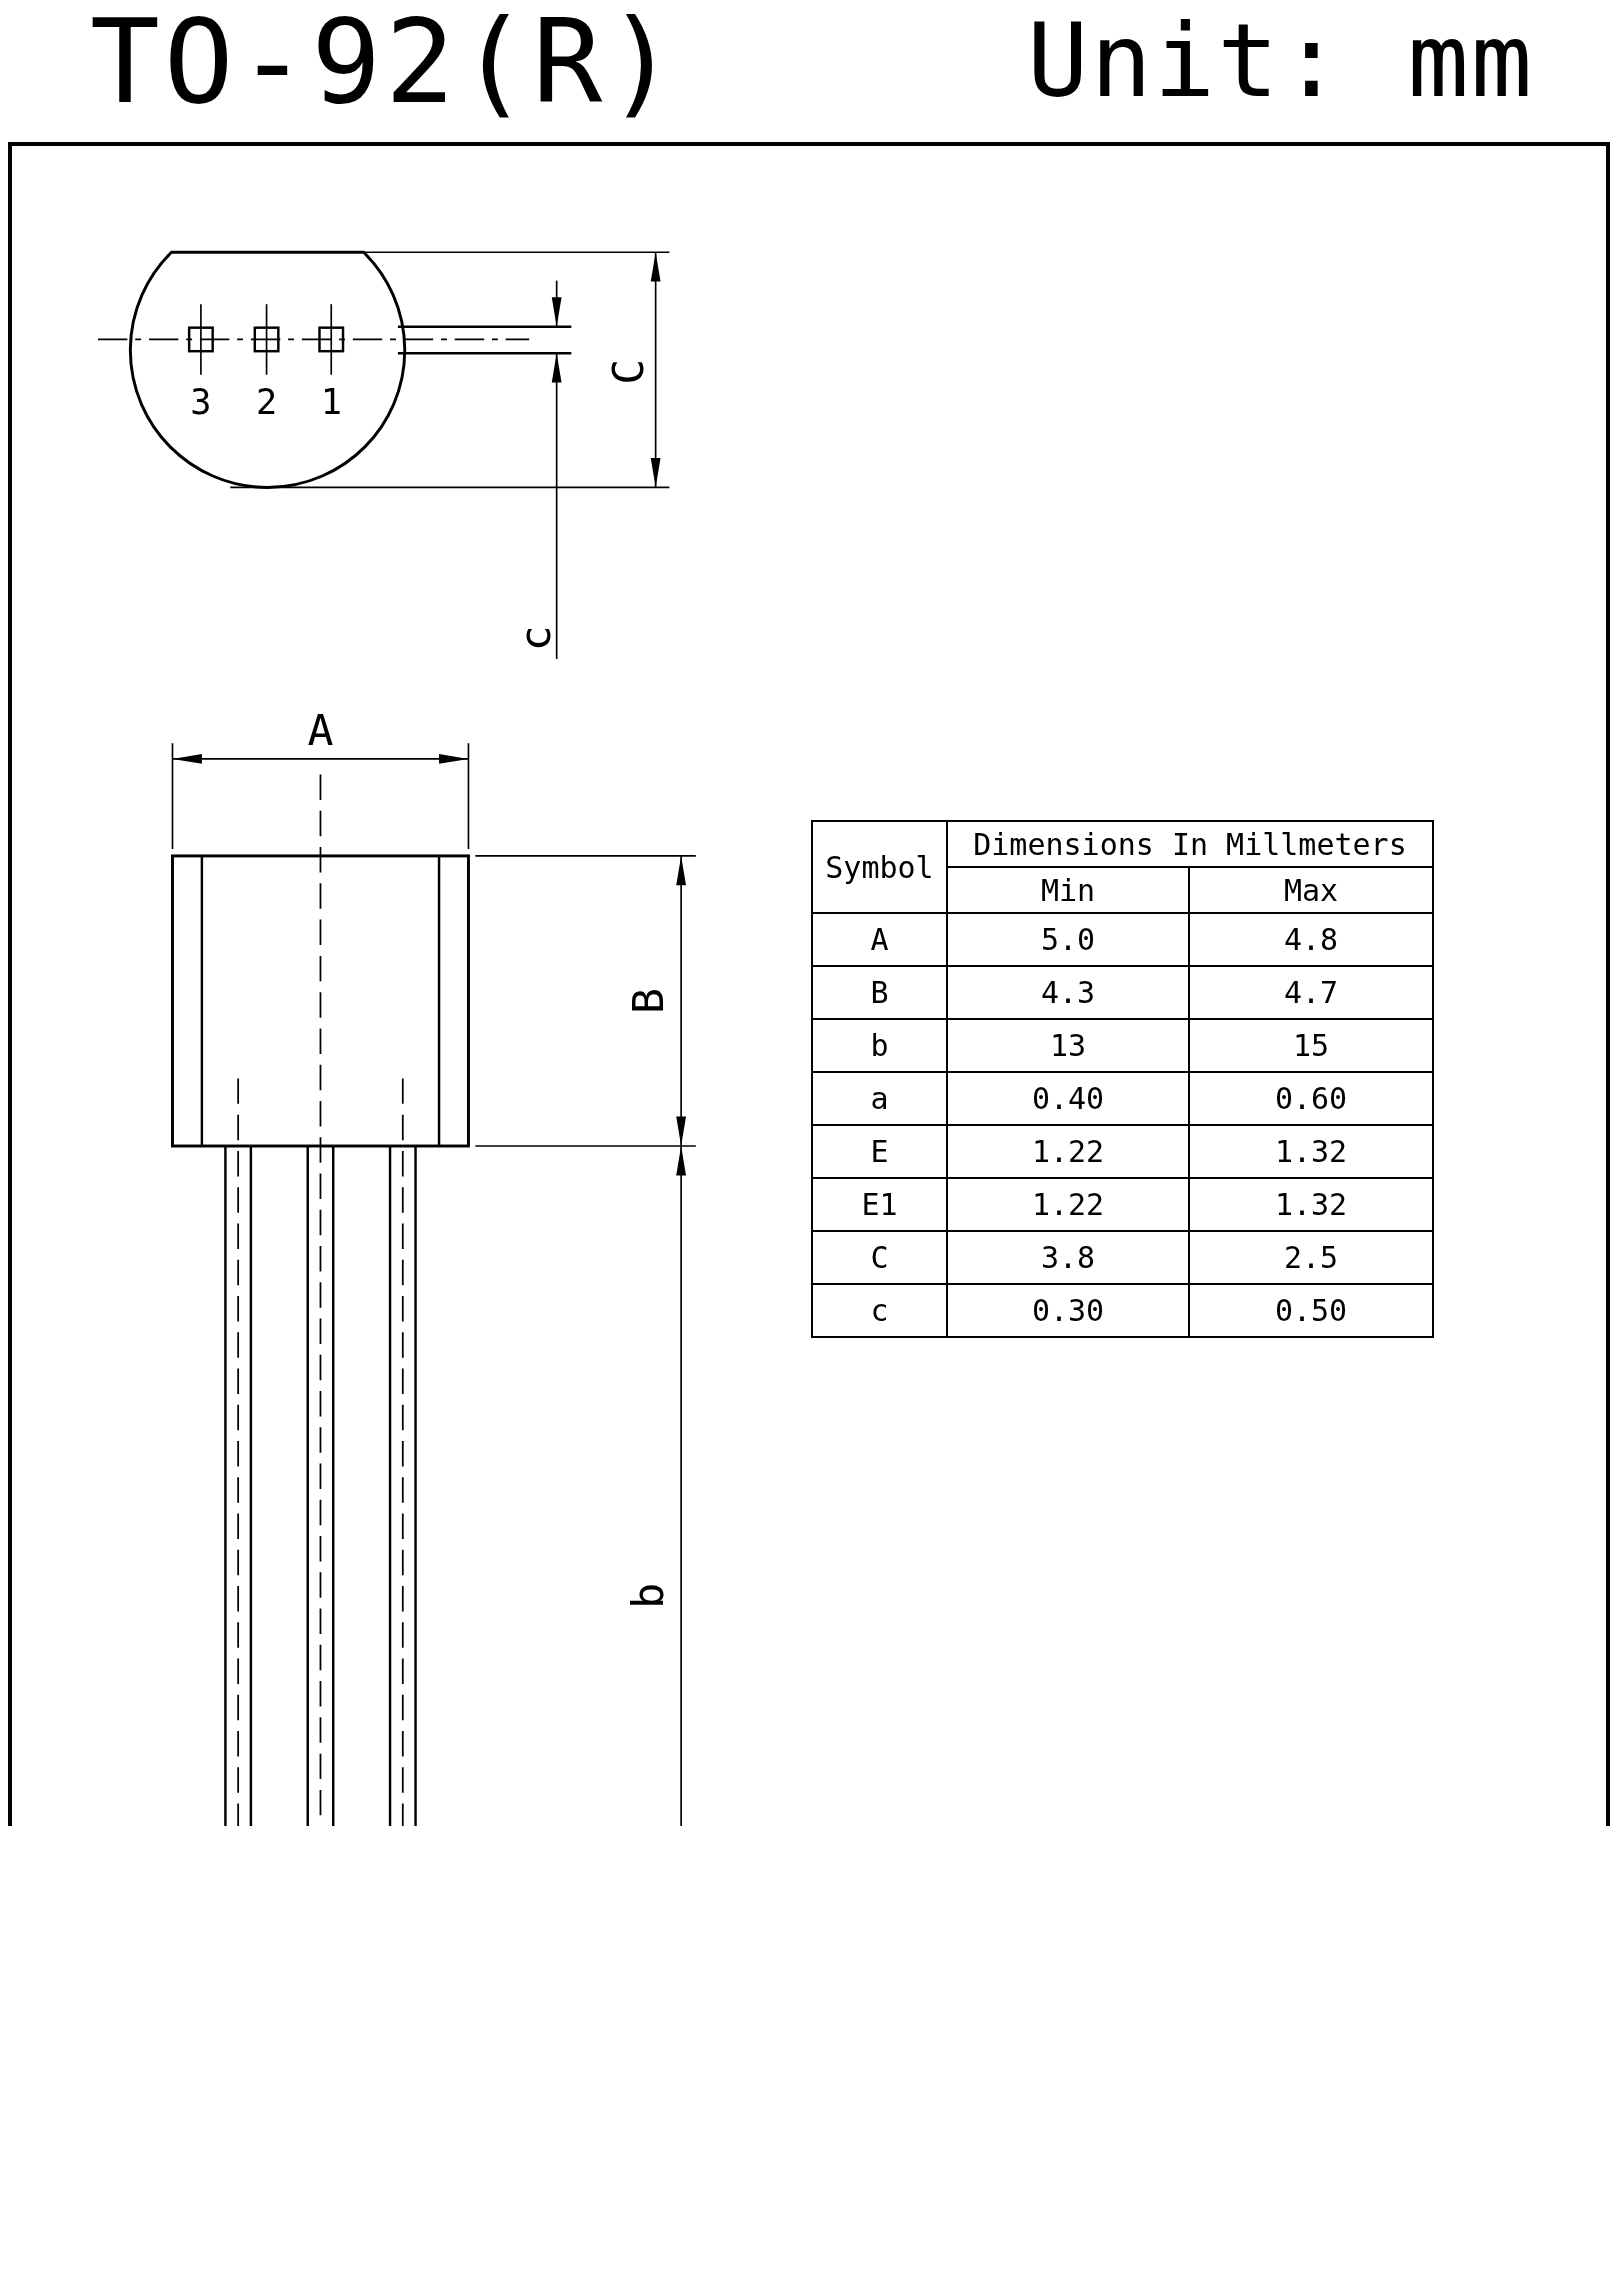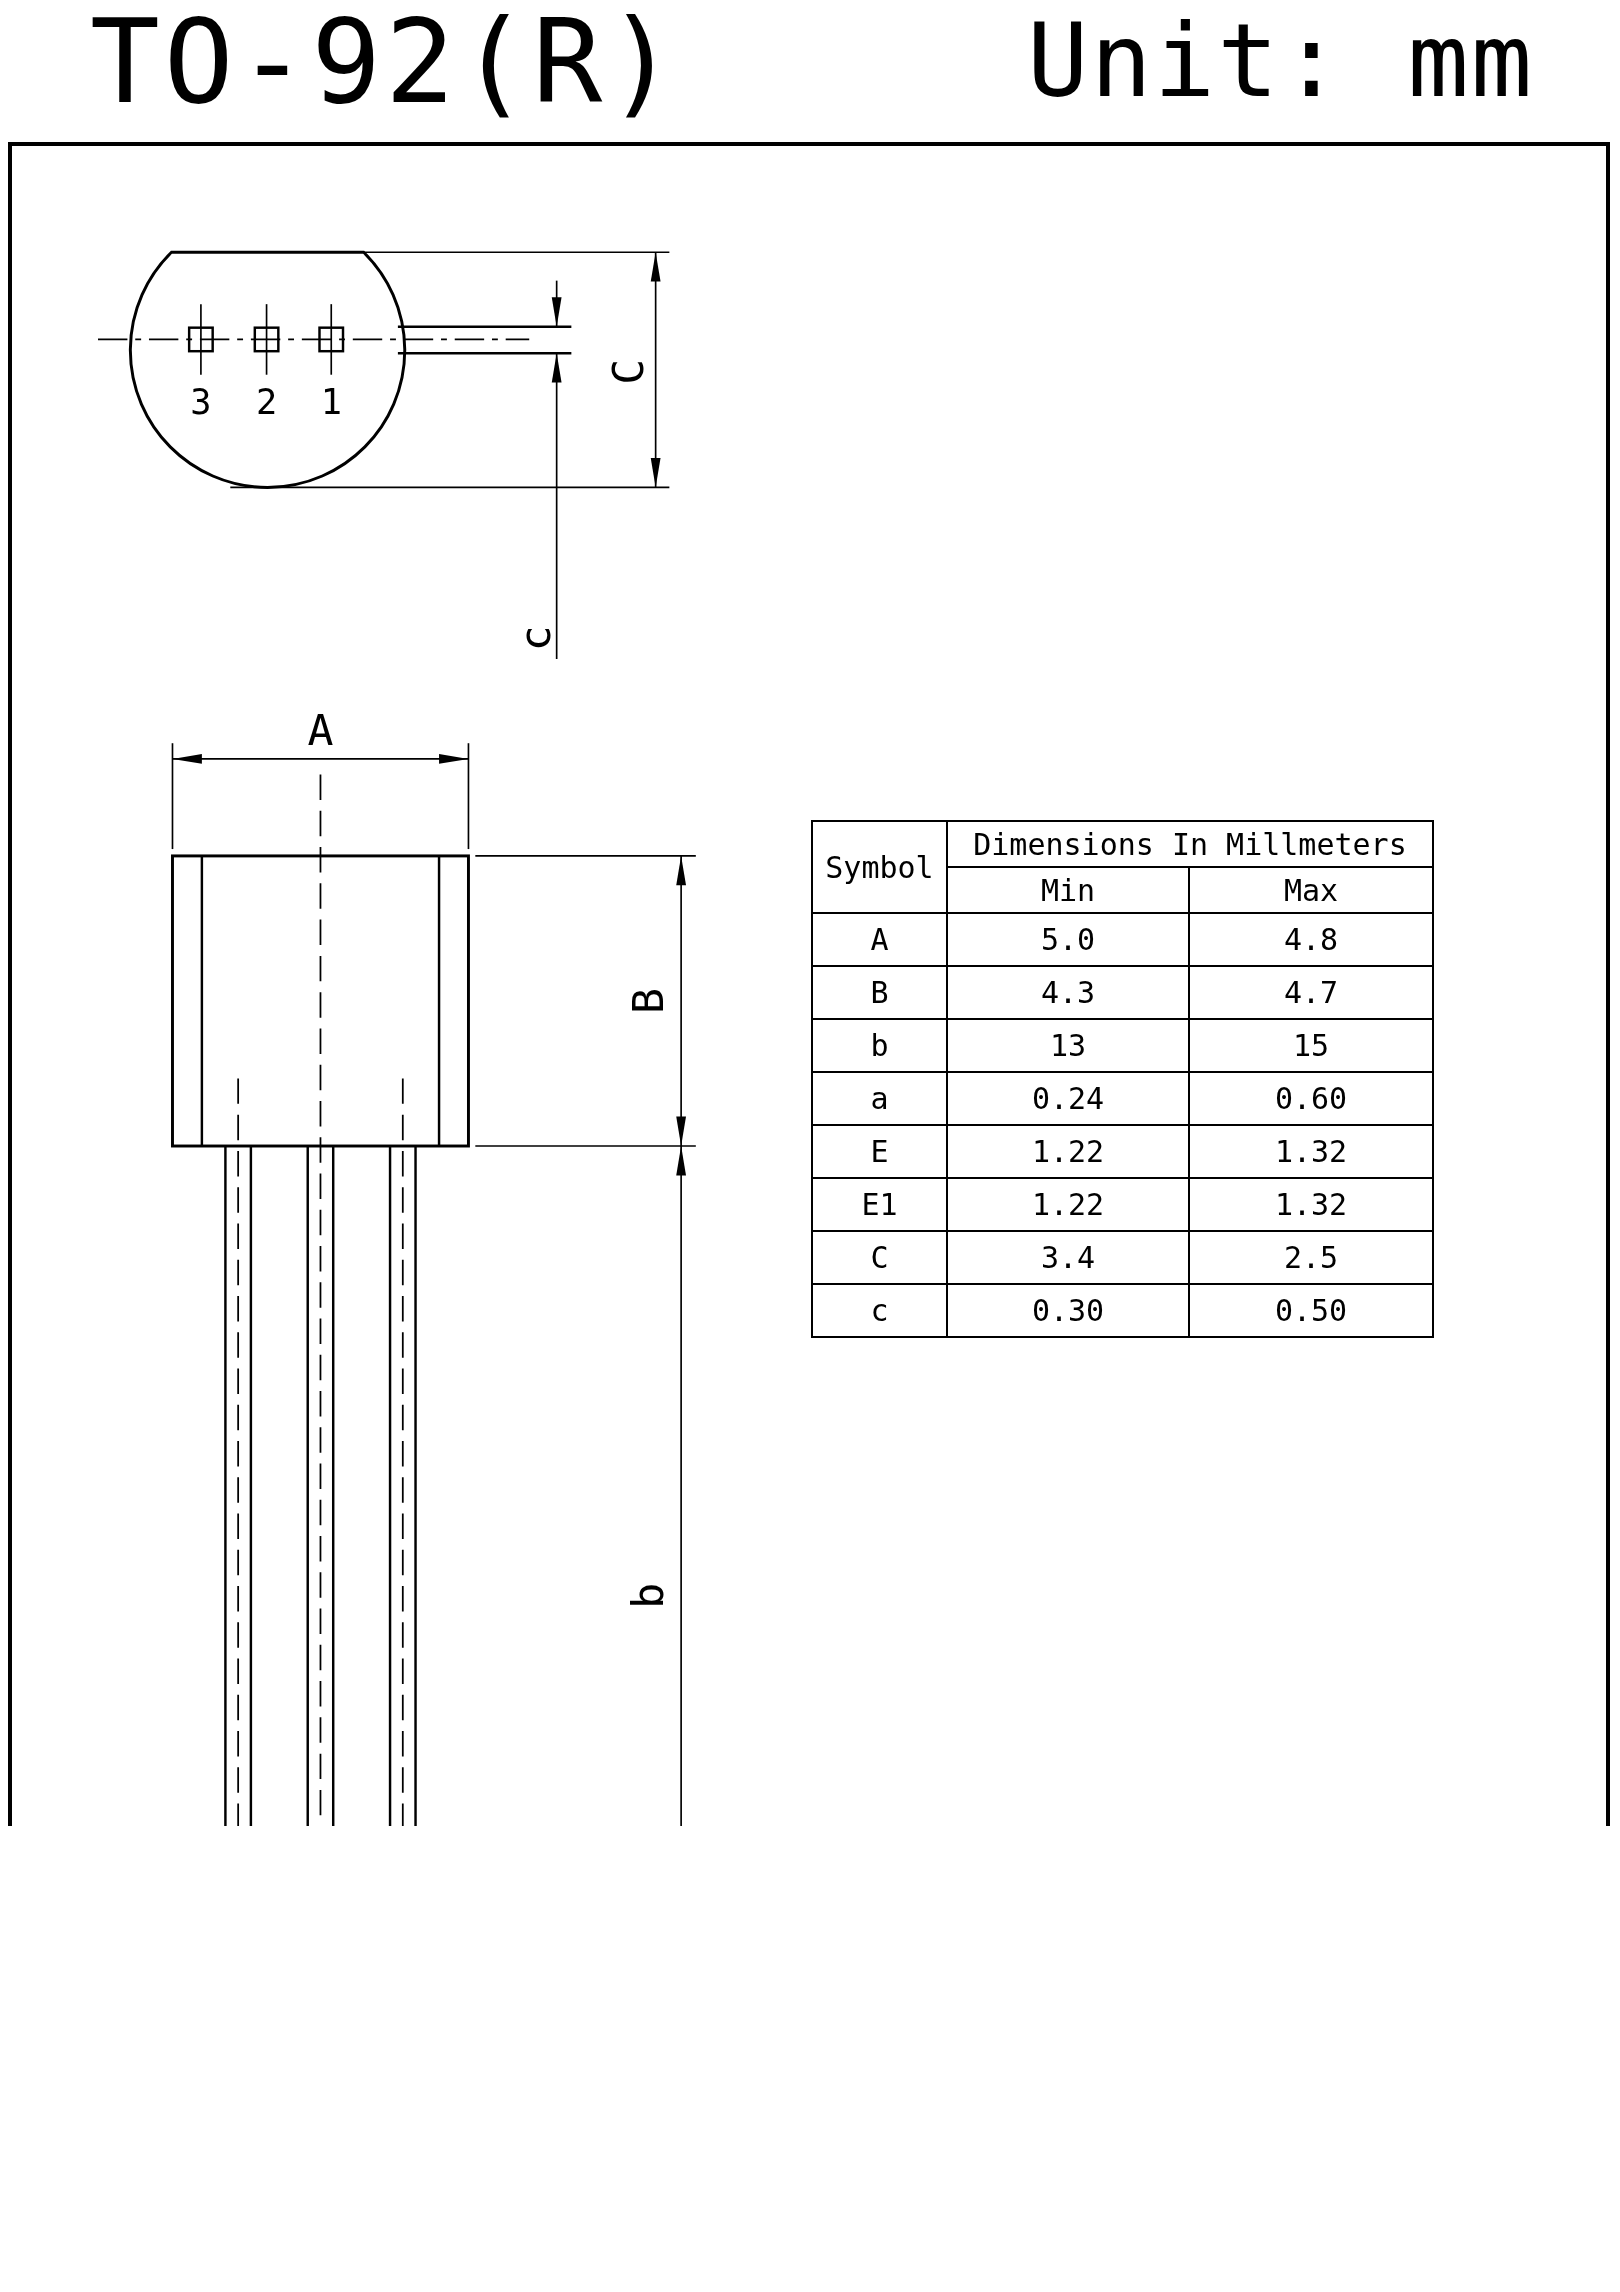--- a/index.html
+++ b/index.html
@@ -187,36 +187,36 @@
       <td>4.3</td>
       <td>4.7</td>
     </tr>
     <tr class="drow">
       <td>b</td>
       <td>13</td>
       <td>15</td>
     </tr>
     <tr class="drow">
       <td>a</td>
-      <td>0.24</td>
+      <td>0.40</td>
       <td>0.60</td>
     </tr>
     <tr class="drow">
       <td>E</td>
       <td>1.22</td>
       <td>1.32</td>
     </tr>
     <tr class="drow">
       <td>E1</td>
       <td>1.22</td>
       <td>1.32</td>
     </tr>
     <tr class="drow">
       <td>C</td>
-      <td>3.4</td>
+      <td>3.8</td>
       <td>2.5</td>
     </tr>
     <tr class="drow">
       <td>c</td>
       <td>0.30</td>
       <td>0.50</td>
     </tr>
   </tbody>
     </table>
 

